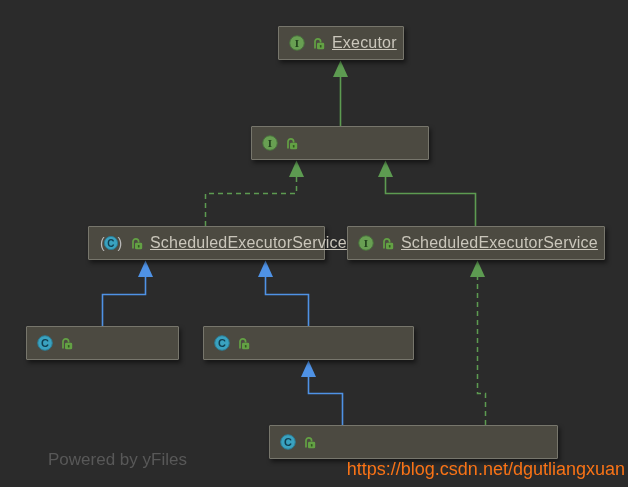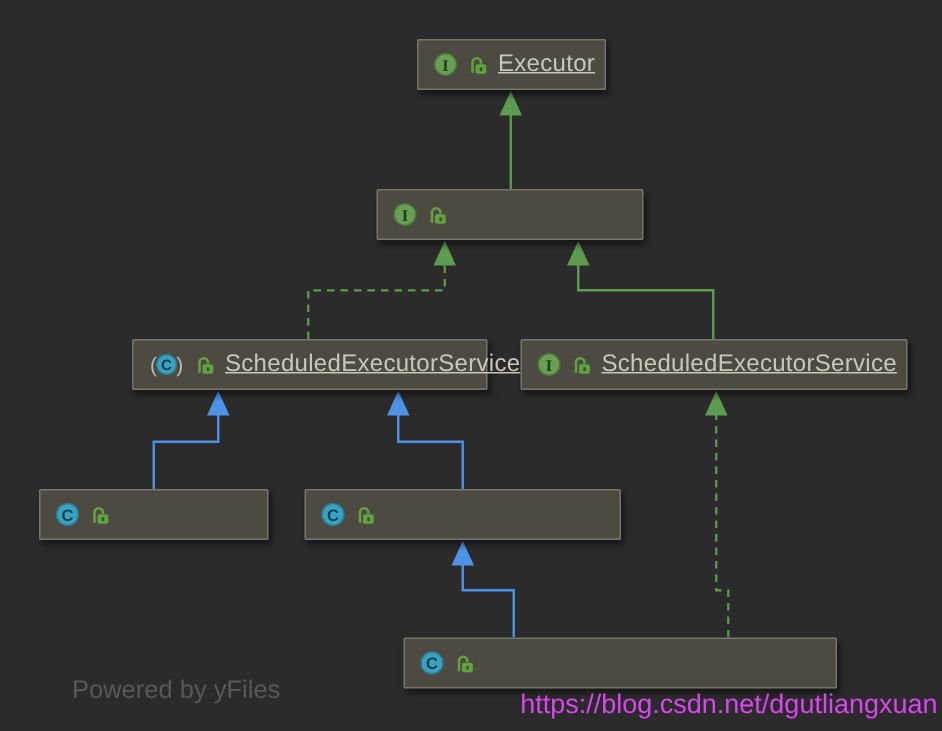--- a/index.html
+++ b/index.html
@@ -14,21 +14,21 @@
     display:flex;align-items:center;gap:7px;padding:0 8px 0 10px;
     color:#cac6bb;font-size:16px;letter-spacing:.2px;
     box-shadow:2px 3px 4px rgba(0,0,0,.5);cursor:default;white-space:nowrap;
   }
   .node .label{white-space:nowrap;text-decoration:underline;}
   .icn{flex:0 0 auto;display:block;}
   .wm-yfiles{
     position:absolute;left:17px;top:450px;color:#585858;font-size:17px;margin-left:31px;
   }
   .wm-url{
-    position:absolute;right:3px;top:459px;color:#d946ef;font-size:18px;
+    position:absolute;right:3px;top:459px;color:#f97316;font-size:18px;
   }
 </style>
 </head>
 <body>
 
 <div class="canvas">
 
   <svg class="edges" width="628" height="487">
 
     <g>

